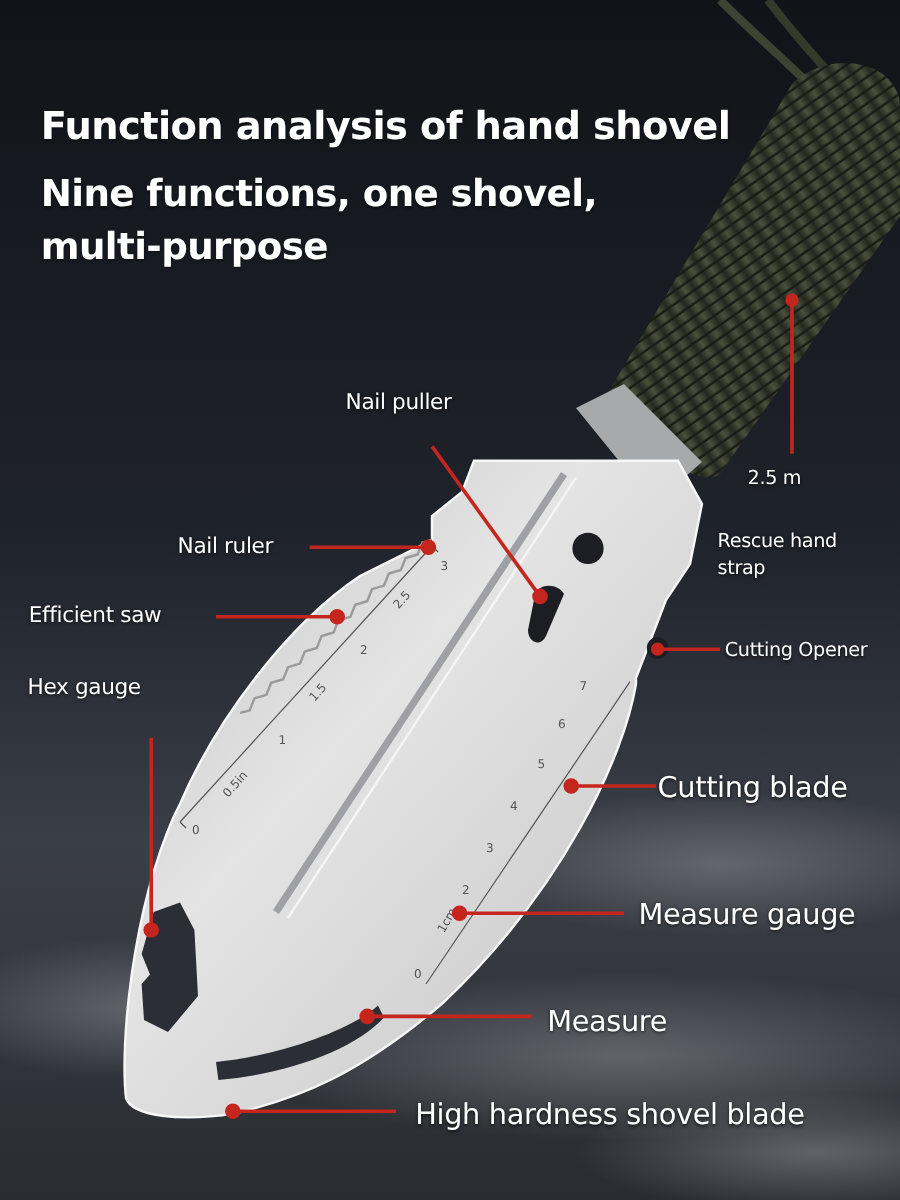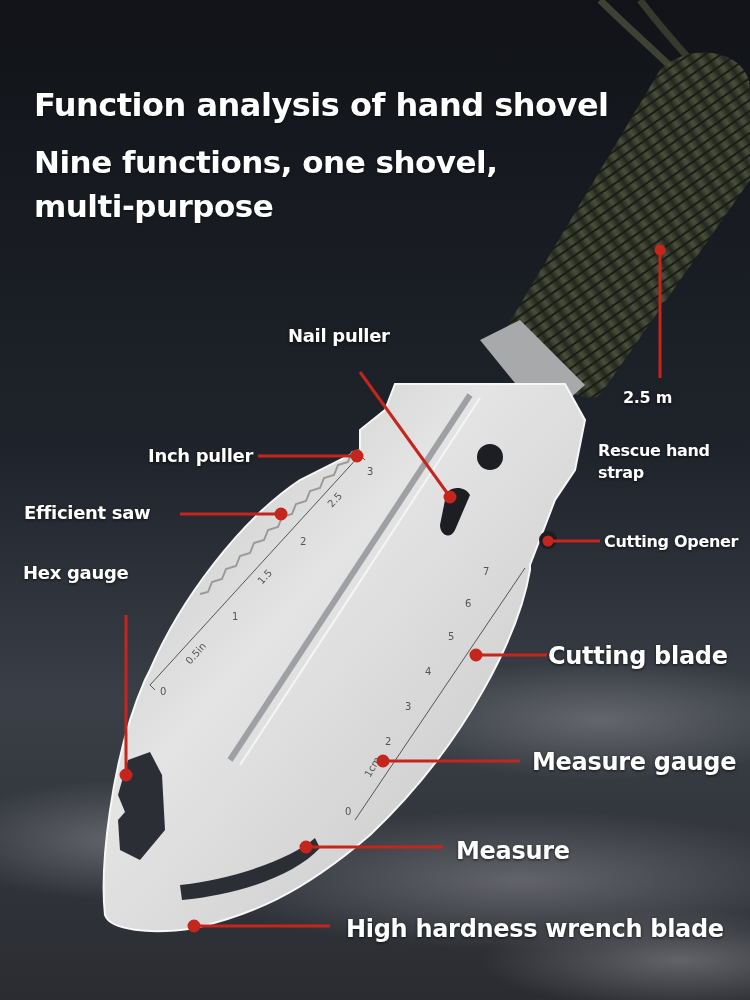--- a/index.html
+++ b/index.html
@@ -10,21 +10,21 @@
     }
     #stage { position: absolute; left: 0; top: 0; width: 750px; height: 1000px; }
     .title {
       position: absolute; left: 34px; color: #ffffff; font-weight: 700;
       font-family: "DejaVu Sans", sans-serif; letter-spacing: -0.5px;
       text-shadow: 0 1px 2px rgba(0,0,0,0.5);
     }
     #title-1 { top: 86px; font-size: 32px; }
     #title-2 { top: 140px; font-size: 31px; line-height: 44px; width: 520px; }
     .label {
-      position: absolute; color: #ffffff; font-weight: 700;
+      position: absolute; color: #ffffff; font-weight: 400;
       font-family: "DejaVu Sans", sans-serif; white-space: nowrap;
       text-shadow: 0 1px 3px rgba(0,0,0,0.7); letter-spacing: -0.3px;
     }
     .lbl-20 { font-size: 24px; }
     .lbl-18 { font-size: 18px; }
     .lbl-16 { font-size: 16px; }
   </style>
 </head>
 <body>
 
@@ -144,21 +144,21 @@
         <circle cx="194" cy="926" r="5"></circle>
     </g>
   </svg>
 
   <div id="title-2" class="title">Nine functions, one shovel, multi-purpose</div>
   <div id="title-1" class="title">Function analysis of hand shovel</div>
 
   <div class="label lbl-18" style="left:288px;top:325px">Nail puller</div>
   <div class="label lbl-16" style="left:623px;top:388px">2.5 m</div>
   <div class="label lbl-16" style="left:598px;top:440px;white-space:normal;width:140px;line-height:22px">Rescue hand strap</div>
-  <div class="label lbl-18" style="left:148px;top:445px">Inch puller</div>
+  <div class="label lbl-18" style="left:148px;top:445px">Nail ruler</div>
   <div class="label lbl-18" style="left:24px;top:502px">Efficient saw</div>
   <div class="label lbl-16" style="left:604px;top:532px">Cutting Opener</div>
   <div class="label lbl-18" style="left:23px;top:562px">Hex gauge</div>
   <div class="label lbl-20" style="left:548px;top:642px">Cutting blade</div>
   <div class="label lbl-20" style="left:532px;top:748px">Measure gauge</div>
   <div class="label lbl-20" style="left:456px;top:837px">Measure</div>
-  <div class="label lbl-20" style="left:346px;top:915px">High hardness wrench blade</div>
+  <div class="label lbl-20" style="left:346px;top:915px">High hardness shovel blade</div>
 </div>
 
 </body></html>

